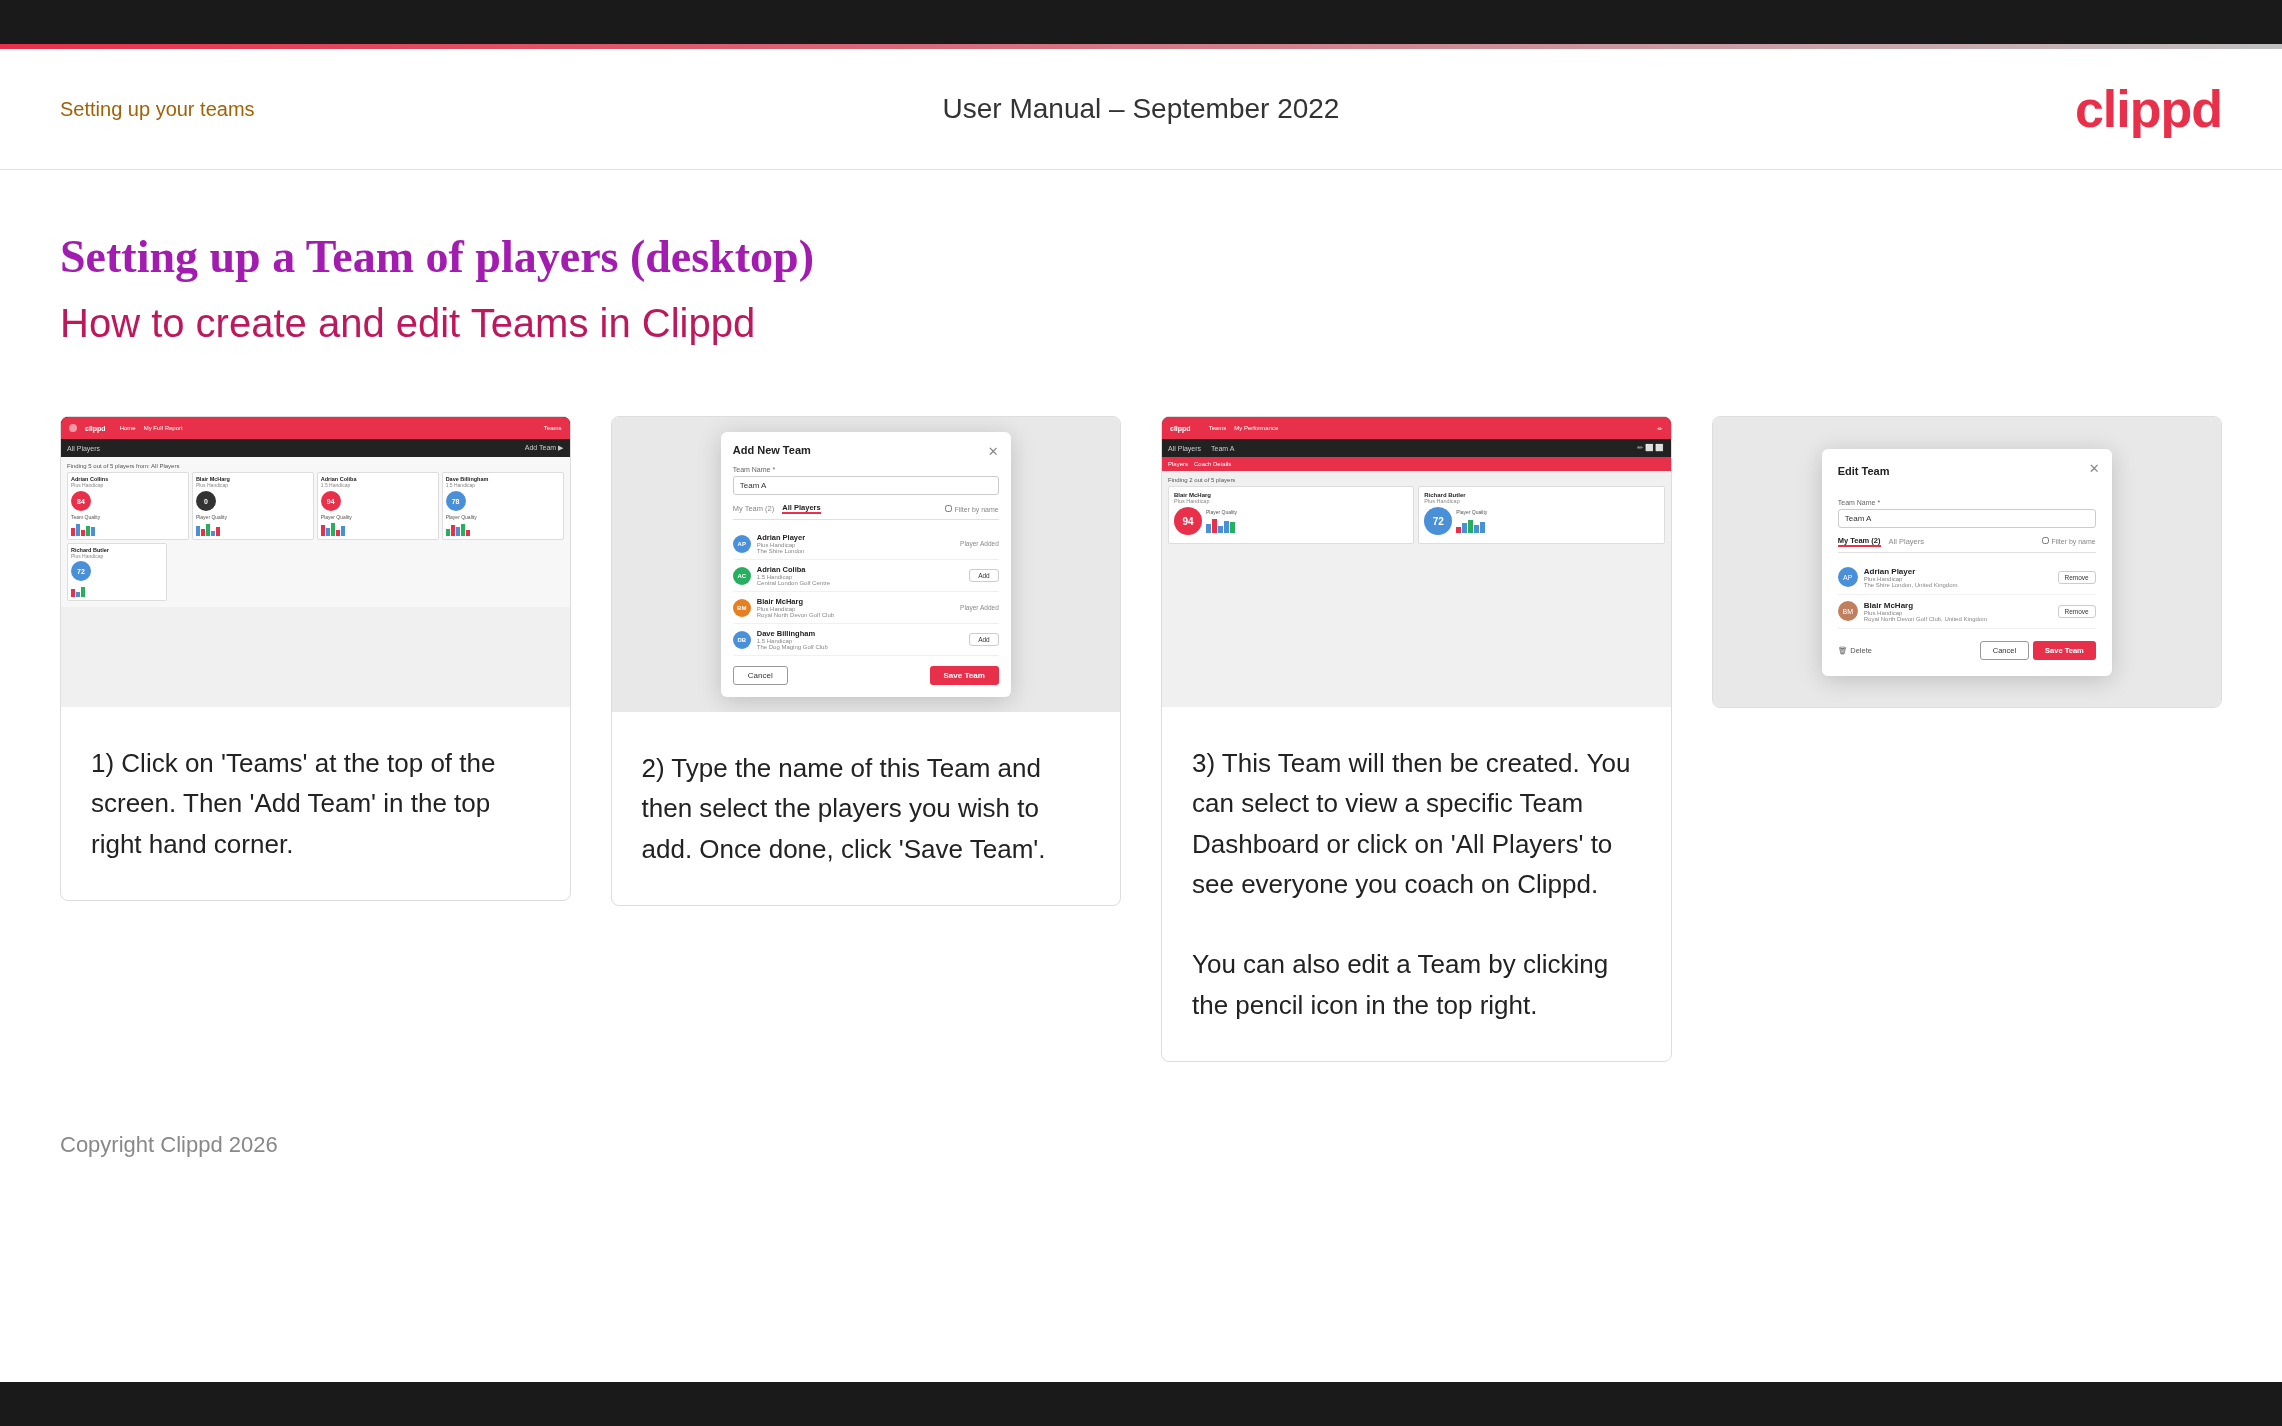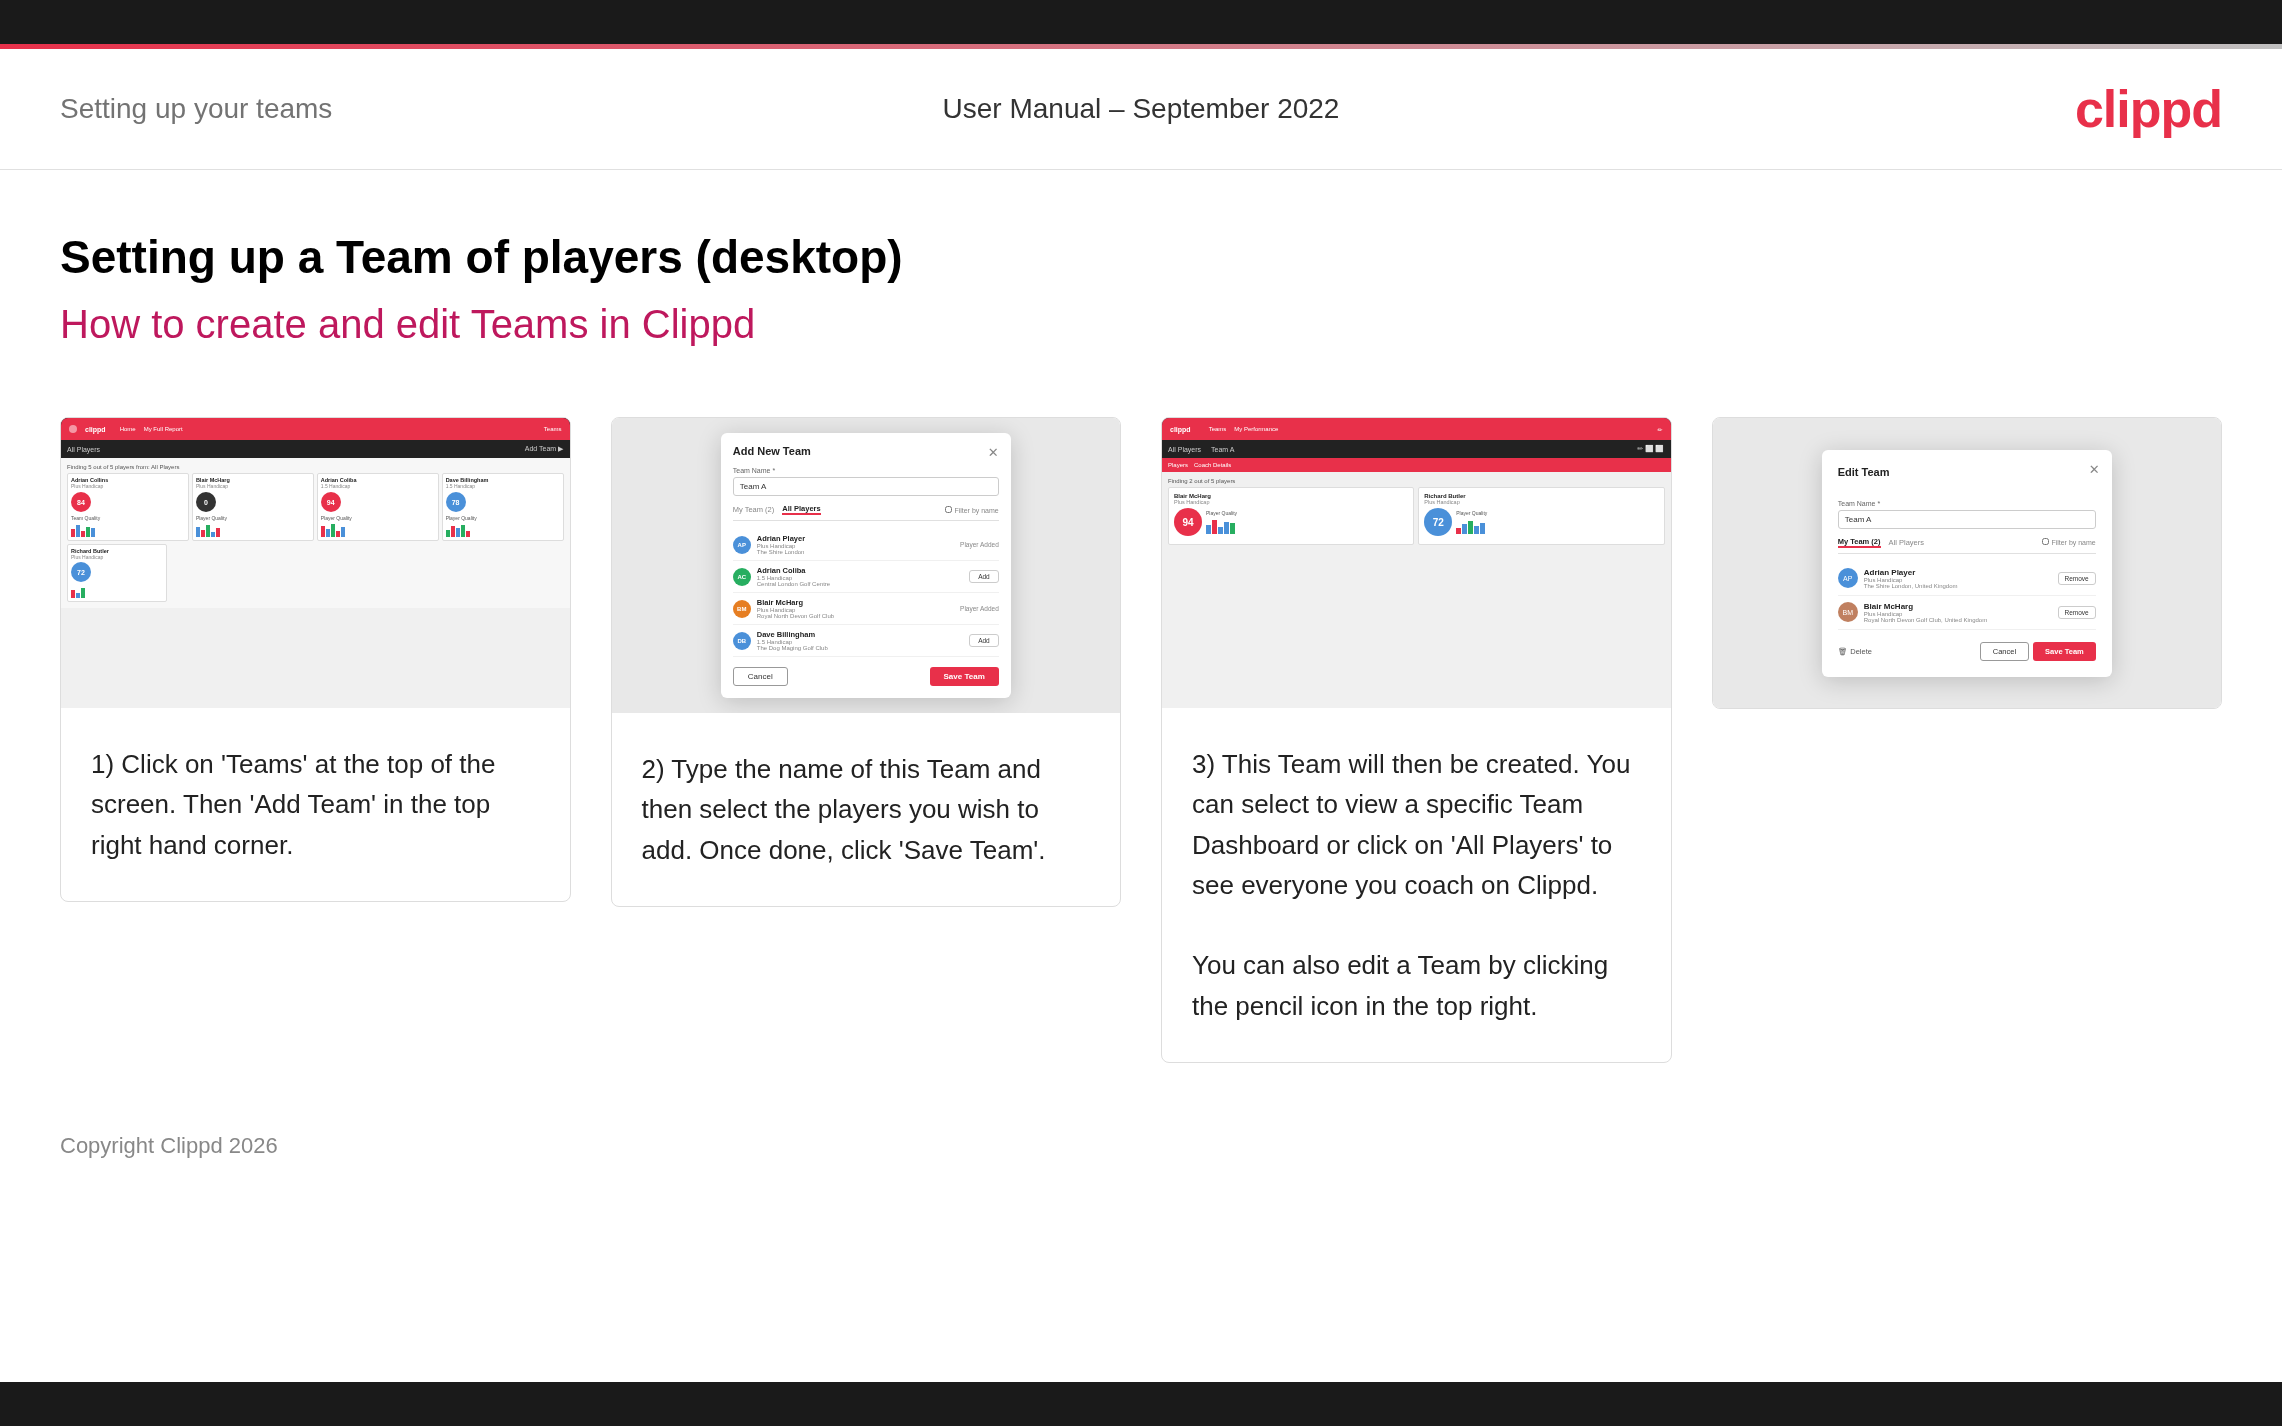--- a/index.html
+++ b/index.html
@@ -27,22 +27,22 @@
 
     
     .header {
       display: flex;
       align-items: center;
       padding: 30px 60px;
       border-bottom: 1.5px solid #e0e0e0;
       margin-bottom: 0;
     }
     .header-left {
-      font-size: 28px;
-      color: #737373;
+      font-size: 20px;
+      color: #a16207;
       flex: 1;
     }
     .header-center {
       font-size: 28px;
       color: #333;
       flex: 1;
       text-align: center;
     }
     .header-right {
       flex: 1;
@@ -57,22 +57,23 @@
     }
 
     
     .main {
       padding: 60px 60px 40px;
     }
 
     .page-title {
       font-size: 46px;
       font-weight: 700;
-      color: #000000;
+      color: #a21caf;
       margin-bottom: 10px;
+      font-family: Liberation Serif, serif;
     }
     .page-subtitle {
       font-size: 40px;
       color: #be185d;
       margin-bottom: 70px;
       font-weight: 400;
       margin-top: 18px;
     }
 
     

